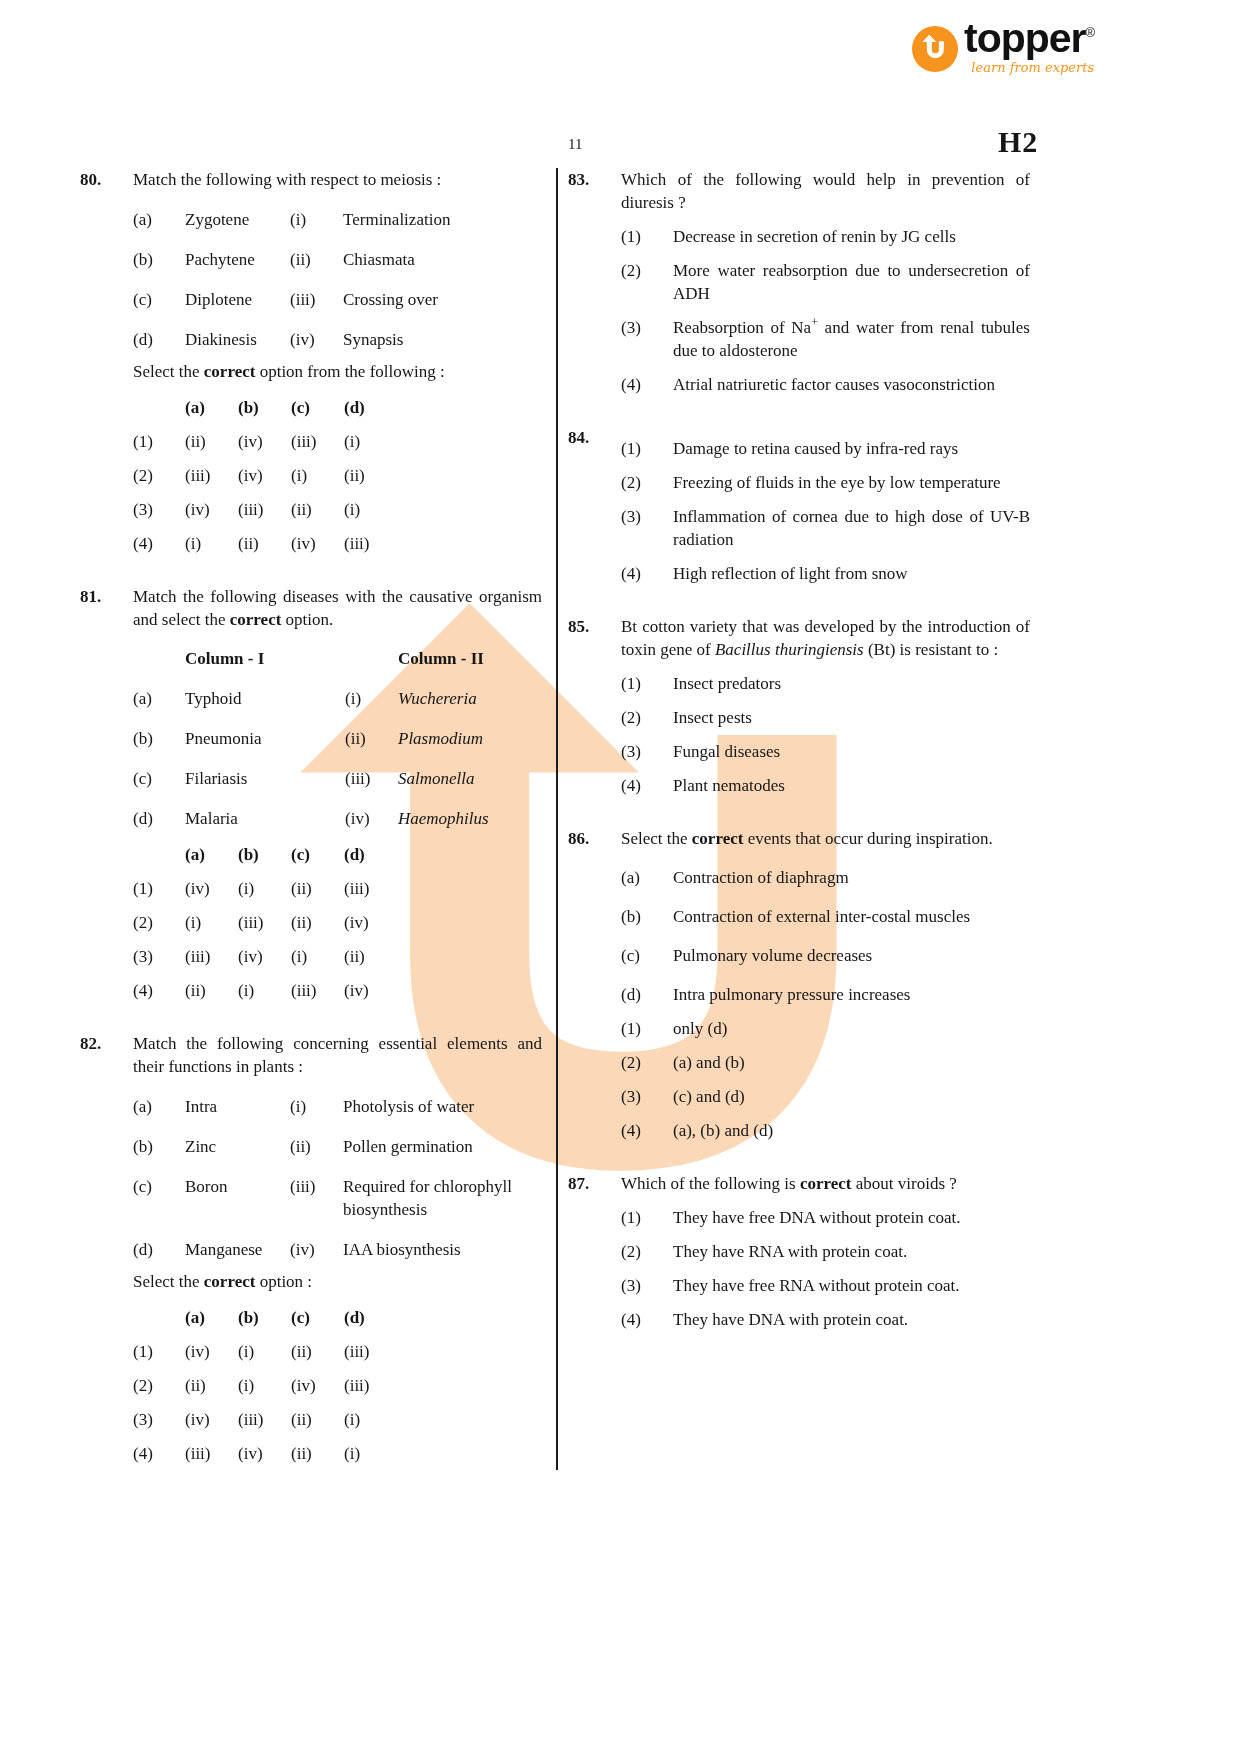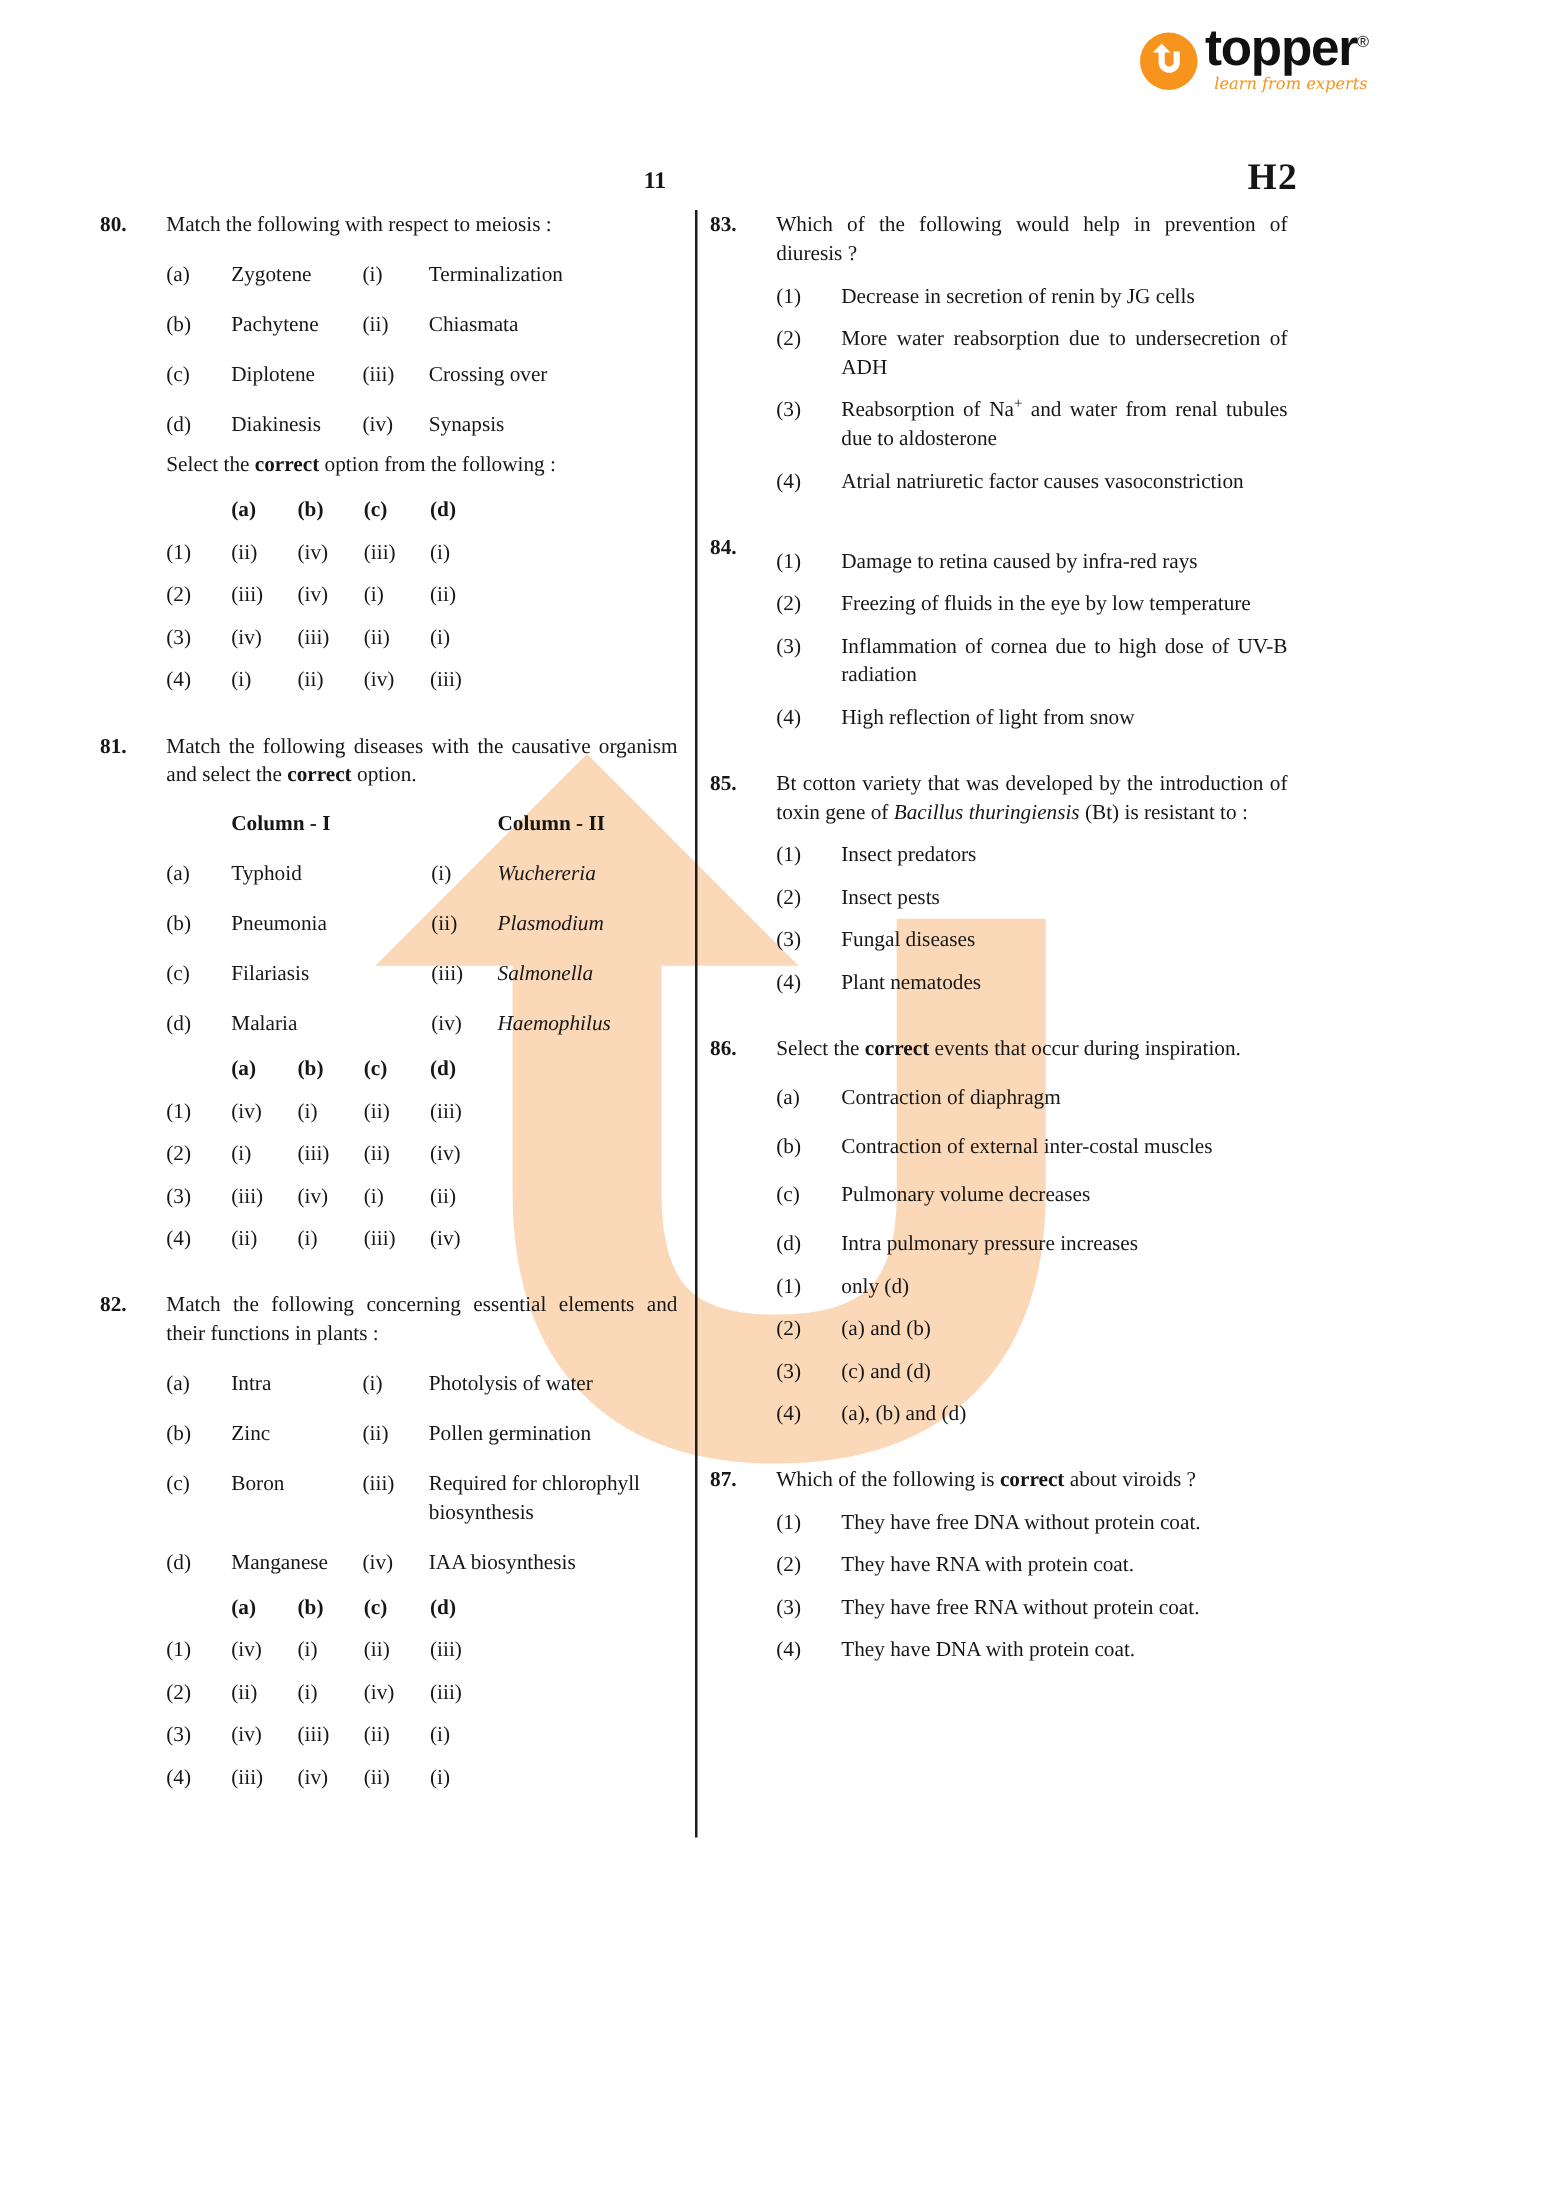--- a/index.html
+++ b/index.html
@@ -14,21 +14,21 @@
 
   
   .brand{position:absolute;top:16px;left:912px;display:flex;align-items:center;}
   .brand-mark{width:46px;height:46px;border-radius:50%;background:#F7941D;display:flex;align-items:center;justify-content:center;flex:none;margin-top:2px;}
   .brand-text-wrap{margin-left:6px;font-family:"Liberation Sans", sans-serif;}
   .brand-name-row{font-weight:bold;font-size:41px;line-height:44px;letter-spacing:-1px;color:#111;}
   .brand-name-row sup{font-size:13px;font-weight:normal;}
   .brand-tagline{color:#F7941D;font-size:13px;font-style:italic;text-align:right;margin-top:-4px;font-family:"DejaVu Serif", serif;}
 
   
-  .header-11{position:absolute;left:515px;top:133px;font-weight:bold;font-size:19px;}
+  .header-11{position:absolute;left:568px;top:133px;font-weight:normal;font-size:15px;}
   .header-h2{position:absolute;left:998px;top:130px;font-weight:bold;font-size:30px;letter-spacing:1px;}
 
   
   .watermark{position:absolute;left:225px;top:548px;width:690px;height:700px;opacity:0.40;z-index:0;pointer-events:none;}
 
   
   .divider{position:absolute;left:556px;top:168px;width:2px;height:1302px;background:#1c1c1c;}
   .col-left{position:absolute;left:80px;top:168px;width:462px;z-index:1;}
   .col-right{position:absolute;left:568px;top:168px;width:462px;z-index:1;}
 
@@ -260,20 +260,21 @@
               <span class="lb">(iii)</span>
               <span class="tb"><span>Required for chlorophyll biosynthesis</span></span>
             </div>
             <div class="match-row">
               <span class="la">(d)</span>
               <span class="ta"><span>Manganese</span></span>
               <span class="lb">(iv)</span>
               <span class="tb"><span>IAA biosynthesis</span></span>
             </div>
           </div>
+          <div class="para"><span>Select the </span><span class="b ">correct</span><span> option :</span></div>
           <div class="grid">
             <div class="grid-row">
               <span class="grid-label"></span>
               <span class="grid-cell b">(a)</span>
               <span class="grid-cell b">(b)</span>
               <span class="grid-cell b">(c)</span>
               <span class="grid-cell b">(d)</span>
             </div>
             <div class="grid-row">
               <span class="grid-label">(1)</span>

